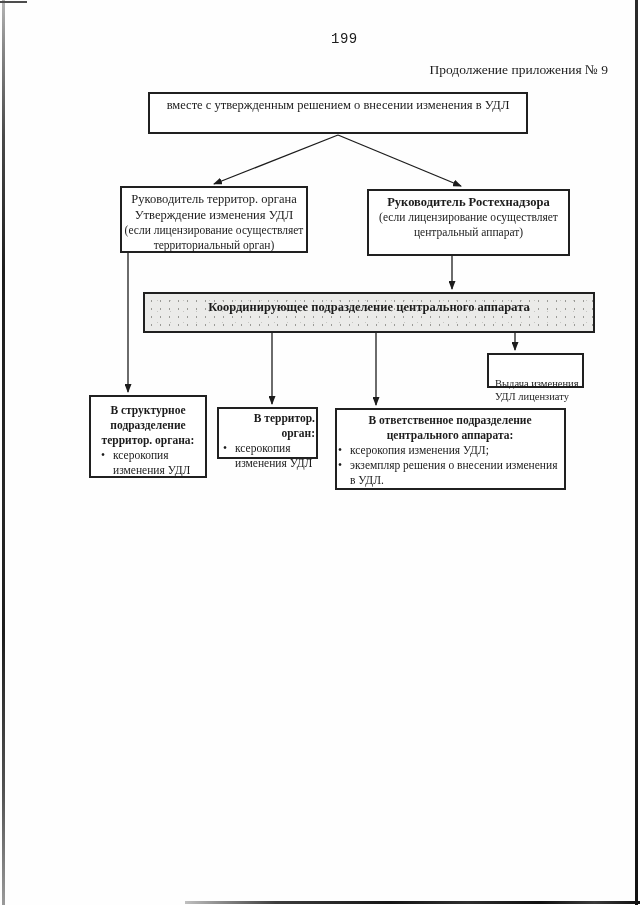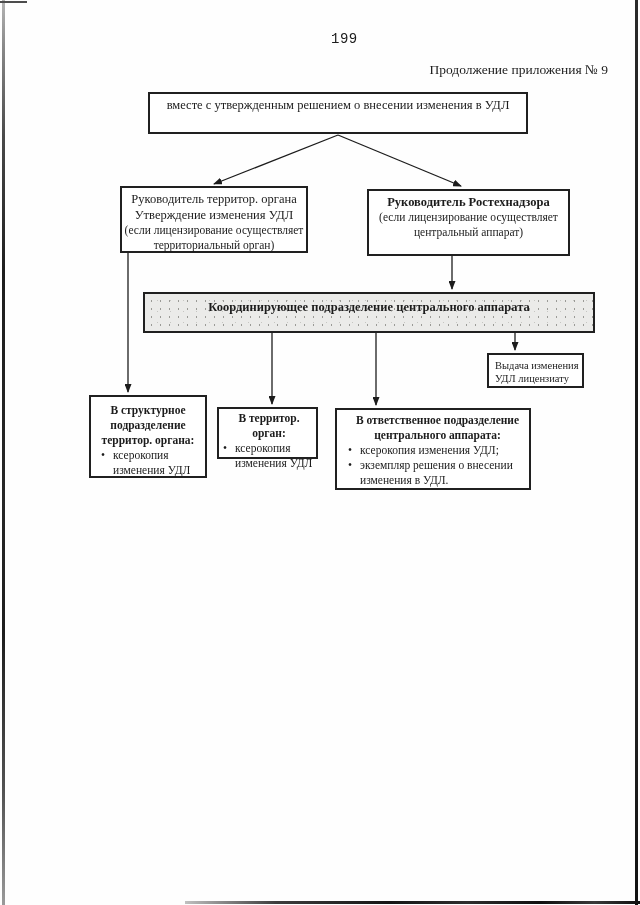--- a/index.html
+++ b/index.html
@@ -37,35 +37,35 @@
   .bold{font-weight:bold;}
 
   #coordinating-box{left:143px;top:292px;width:452px;height:41px;
     text-align:center;font-weight:bold;font-size:12.5px;padding-top:6px;
     background-color:#ebebe9;
     background-image:radial-gradient(circle,#9a9a96 0.6px,transparent 1px),
                      radial-gradient(circle,#c6c6c2 0.6px,transparent 1px);
     background-size:9px 8px,13px 11px;background-position:2px 3px,6px 1px;}
 
   #issue-box{left:487px;top:353px;width:97px;height:35px;
-    font-size:10.5px;line-height:13px;padding:4px 0 0 6px;}
+    font-size:10.5px;line-height:13px;padding:22px 0 0 6px;}
 
   .list-box{font-size:11.5px;line-height:15px;}
   .list-box .title{font-weight:bold;text-align:center;}
   .bullet-row{display:flex;text-align:left;}
   .bullet-marker{flex:0 0 12px;}
   .bullet-text{flex:1 1 auto;}
 
   #structural-unit-box{left:89px;top:395px;width:118px;height:83px;padding-top:6px;}
   #structural-unit-box .bullet-row{padding-left:10px;}
 
   #territorial-body-box{left:217px;top:407px;width:101px;height:52px;padding:2px 1px 0 4px;}
-  #territorial-body-box .title{text-align:center;}
+  #territorial-body-box .title{text-align:right;}
 
-  #responsible-unit-box{left:335px;top:408px;width:196px;height:82px;padding:3px 2px 0 11px;}
+  #responsible-unit-box{left:335px;top:408px;width:231px;height:82px;padding:3px 2px 0 1px;}
 </style>
 </head>
 <body>
 
 <div class="scan-line" id="scan-left"></div>
 <div class="scan-line" id="scan-right"></div>
 <div class="scan-line" id="scan-top-tick"></div>
 <div class="scan-line" id="scan-bottom"></div>
 
 <div id="page-number">199</div>

